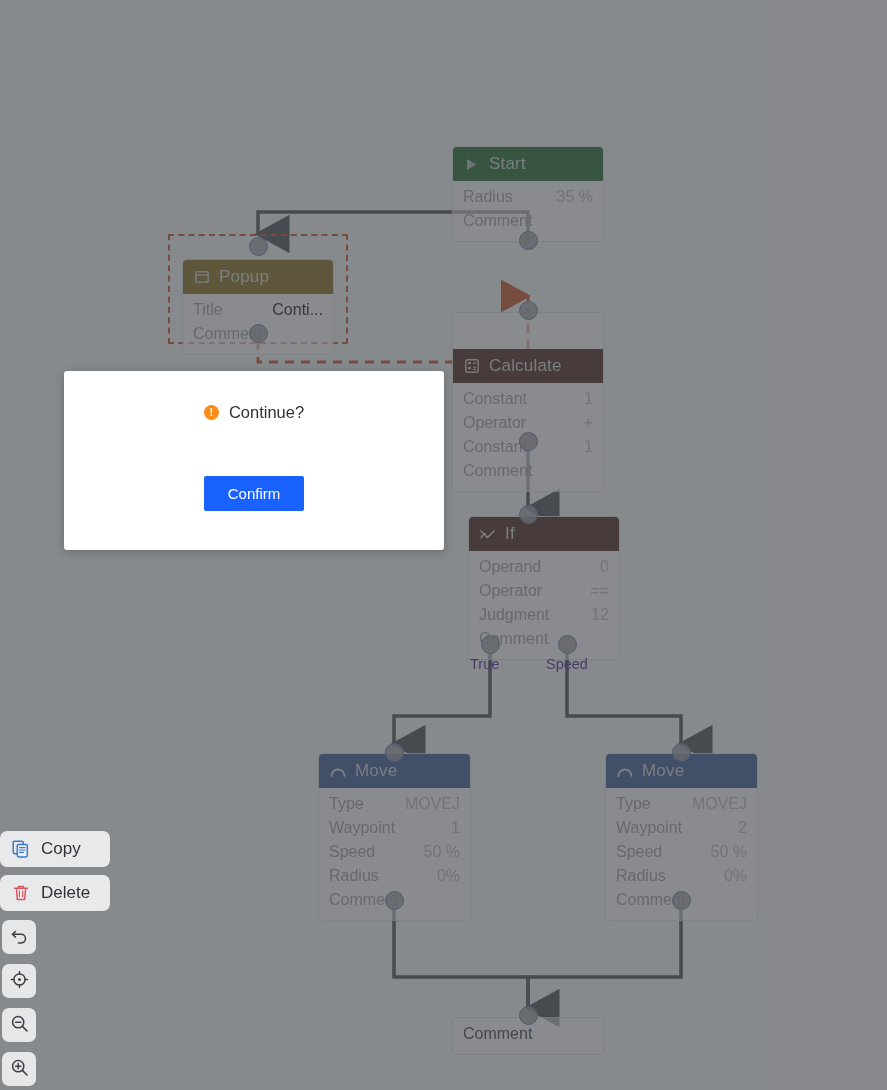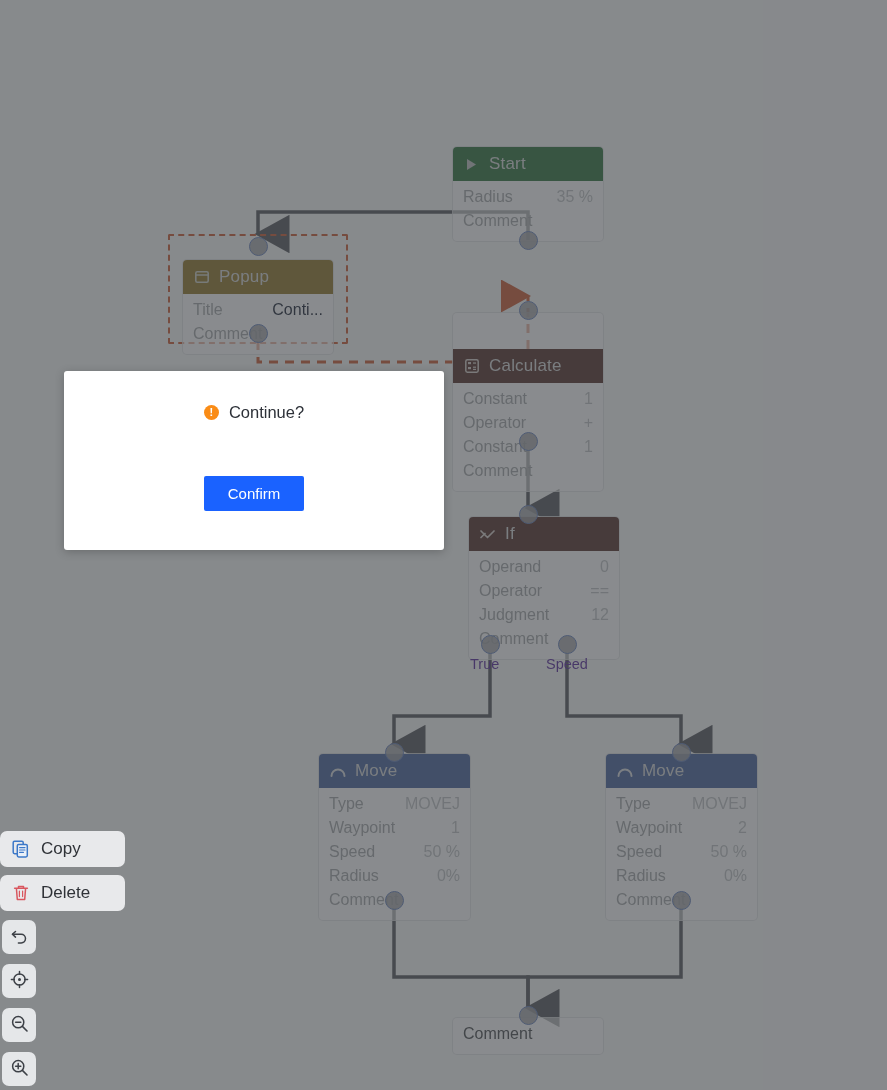--- a/index.html
+++ b/index.html
@@ -107,21 +107,21 @@
     color: #4c1d95;
     z-index: 22;
   }
   #lbl-true  { left: 470px; top: 656px; }
   #lbl-false { left: 546px; top: 656px; }
 
   
   #toolbar-ctx { position: absolute; left: 0; top: 831px; z-index: 60; }
   .ctx-btn {
     display: flex; align-items: center;
-    width: 125px; height: 36px;
+    width: 110px; height: 36px;
     margin-bottom: 8px;
     background: rgba(240,241,243,0.92);
     border-radius: 7px;
     padding-left: 11px;
     font-size: 17px;
     color: #2f3237;
     cursor: pointer;
   }
   .ctx-btn .ico { width: 20px; height: 20px; margin-right: 10px; display:flex; align-items:center; justify-content:center; }
 

